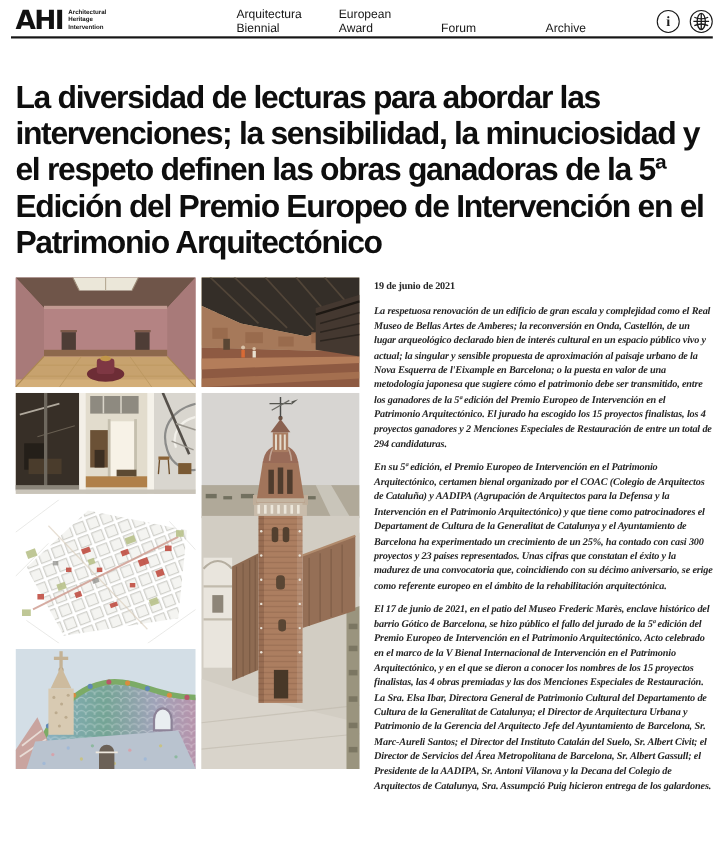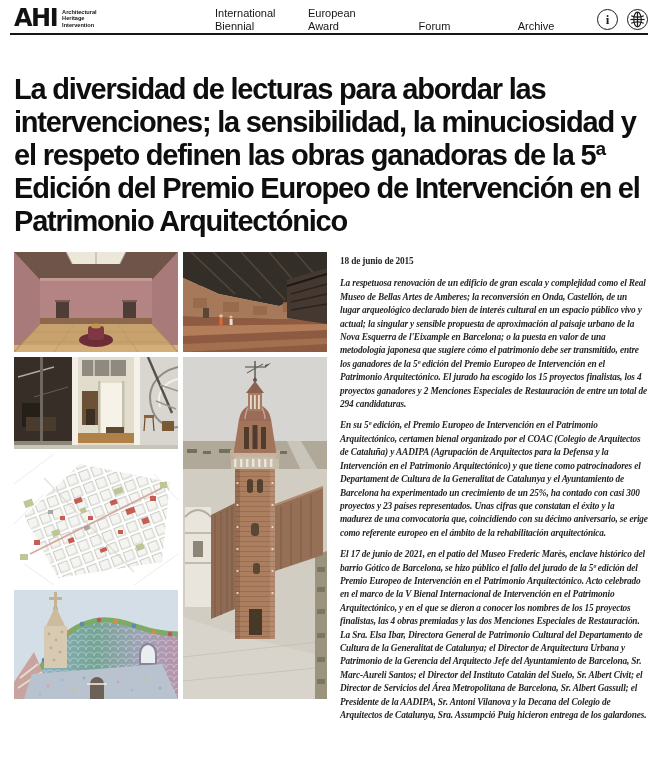--- a/index.html
+++ b/index.html
@@ -10,21 +10,21 @@
   
   .header{display:flex;align-items:flex-start;padding:7px 10px 0 14px;height:26px;border-radius:14px;}
   .logo{display:flex;gap:5px;width:201px;cursor:pointer;}
   .logo-acronym{font-family:"DejaVu Sans",sans-serif;font-weight:900;font-size:24px;line-height:22px;letter-spacing:-1.5px;color:#121212;}
   .logo-words{display:flex;flex-direction:column;justify-content:flex-start;padding-top:2px;}
   .logo-words span{font-size:5.6px;line-height:6.4px;font-weight:700;color:#121212;}
   .nav{display:flex;align-items:flex-end;padding-bottom:2px;}
   .nav-item{font-size:11px;line-height:13px;color:#161616;cursor:pointer;}
   .nav-item.two{width:93px;}
   .nav-item.two .lbl{display:block;width:72px;}
-  .nav-item.one{align-self:flex-end;text-align:center;}
+  .nav-item.one{align-self:flex-end;}
   .w-ea{width:80px;}
   .w-fo{width:67px;}
   .w-ar{width:80px;margin-left:28px;}
   .hicons{margin-left:auto;display:flex;gap:9px;align-items:center;padding-top:2px;}
   .hicon{width:21px;height:21px;border:1.6px solid #1a1a1a;border-radius:50%;display:flex;align-items:center;justify-content:center;box-sizing:border-box;cursor:pointer;}
   .hicon .iglyph{font-family:"Liberation Serif",serif;font-weight:700;font-size:13px;line-height:13px;}
   .rule{border-top:2px solid #161616;margin:0 10px;}
   
   h1{
     margin:38px 12px 14px 14px;
@@ -59,21 +59,21 @@
   <div class="logo">
     <span class="logo-acronym">AHI</span>
     <span class="logo-words">
       <span>Architectural</span>
       <span>Heritage</span>
       <span>Intervention</span>
     </span>
   </div>
   <div class="nav">
     <div class="nav-item two">
-        <span class="lbl">International Biennial</span>
+        <span class="lbl">Arquitectura Biennial</span>
       </div>
     <div class="nav-item two w-ea">
         <span class="lbl">European Award</span>
       </div>
     <div class="nav-item one w-fo"><span>Forum</span></div>
     <div class="nav-item one w-ar"><span>Archive</span></div>
   </div>
   <div class="hicons">
     <div class="hicon">
         <span class="iglyph">i</span>
@@ -435,19 +435,19 @@
           <line x1="62" y1="10" x2="82" y2="10" stroke="#55554f" stroke-width="1.1"></line>
           <line x1="64" y1="16" x2="80" y2="7" stroke="#6a6a64" stroke-width="1.1"></line>
           <polygon points="82,8 88,6 82,11" fill="#55554f"></polygon>
         </svg>
       </figure>
 
     </div>
   </div>
 
   <div class="article">
-    <div class="date">18 de junio de 2015</div>
+    <div class="date">19 de junio de 2021</div>
     <p>La respetuosa renovación de un edificio de gran escala y complejidad como el Real Museo de Bellas Artes de Amberes; la reconversión en Onda, Castellón, de un lugar arqueológico declarado bien de interés cultural en un espacio público vivo y actual; la singular y sensible propuesta de aproximación al paisaje urbano de la Nova Esquerra de l'Eixample en Barcelona; o la puesta en valor de una metodología japonesa que sugiere cómo el patrimonio debe ser transmitido, entre los ganadores de la 5ª edición del Premio Europeo de Intervención en el Patrimonio Arquitectónico. El jurado ha escogido los 15 proyectos finalistas, los 4 proyectos ganadores y 2 Menciones Especiales de Restauración de entre un total de 294 candidaturas.</p>
     <p>En su 5ª edición, el Premio Europeo de Intervención en el Patrimonio Arquitectónico, certamen bienal organizado por el COAC (Colegio de Arquitectos de Cataluña) y AADIPA (Agrupación de Arquitectos para la Defensa y la Intervención en el Patrimonio Arquitectónico) y que tiene como patrocinadores el Departament de Cultura de la Generalitat de Catalunya y el Ayuntamiento de Barcelona ha experimentado un crecimiento de un 25%, ha contado con casi 300 proyectos y 23 países representados. Unas cifras que constatan el éxito y la madurez de una convocatoria que, coincidiendo con su décimo aniversario, se erige como referente europeo en el ámbito de la rehabilitación arquitectónica.</p>
     <p>El 17 de junio de 2021, en el patio del Museo Frederic Marès, enclave histórico del barrio Gótico de Barcelona, se hizo público el fallo del jurado de la 5ª edición del Premio Europeo de Intervención en el Patrimonio Arquitectónico. Acto celebrado en el marco de la V Bienal Internacional de Intervención en el Patrimonio Arquitectónico, y en el que se dieron a conocer los nombres de los 15 proyectos finalistas, las 4 obras premiadas y las dos Menciones Especiales de Restauración. La Sra. Elsa Ibar, Directora General de Patrimonio Cultural del Departamento de Cultura de la Generalitat de Catalunya; el Director de Arquitectura Urbana y Patrimonio de la Gerencia del Arquitecto Jefe del Ayuntamiento de Barcelona, Sr. Marc-Aureli Santos; el Director del Instituto Catalán del Suelo, Sr. Albert Civit; el Director de Servicios del Área Metropolitana de Barcelona, Sr. Albert Gassull; el Presidente de la AADIPA, Sr. Antoni Vilanova y la Decana del Colegio de Arquitectos de Catalunya, Sra. Assumpció Puig hicieron entrega de los galardones.</p>
   </div>
 
 </div>
 
 </body></html>

